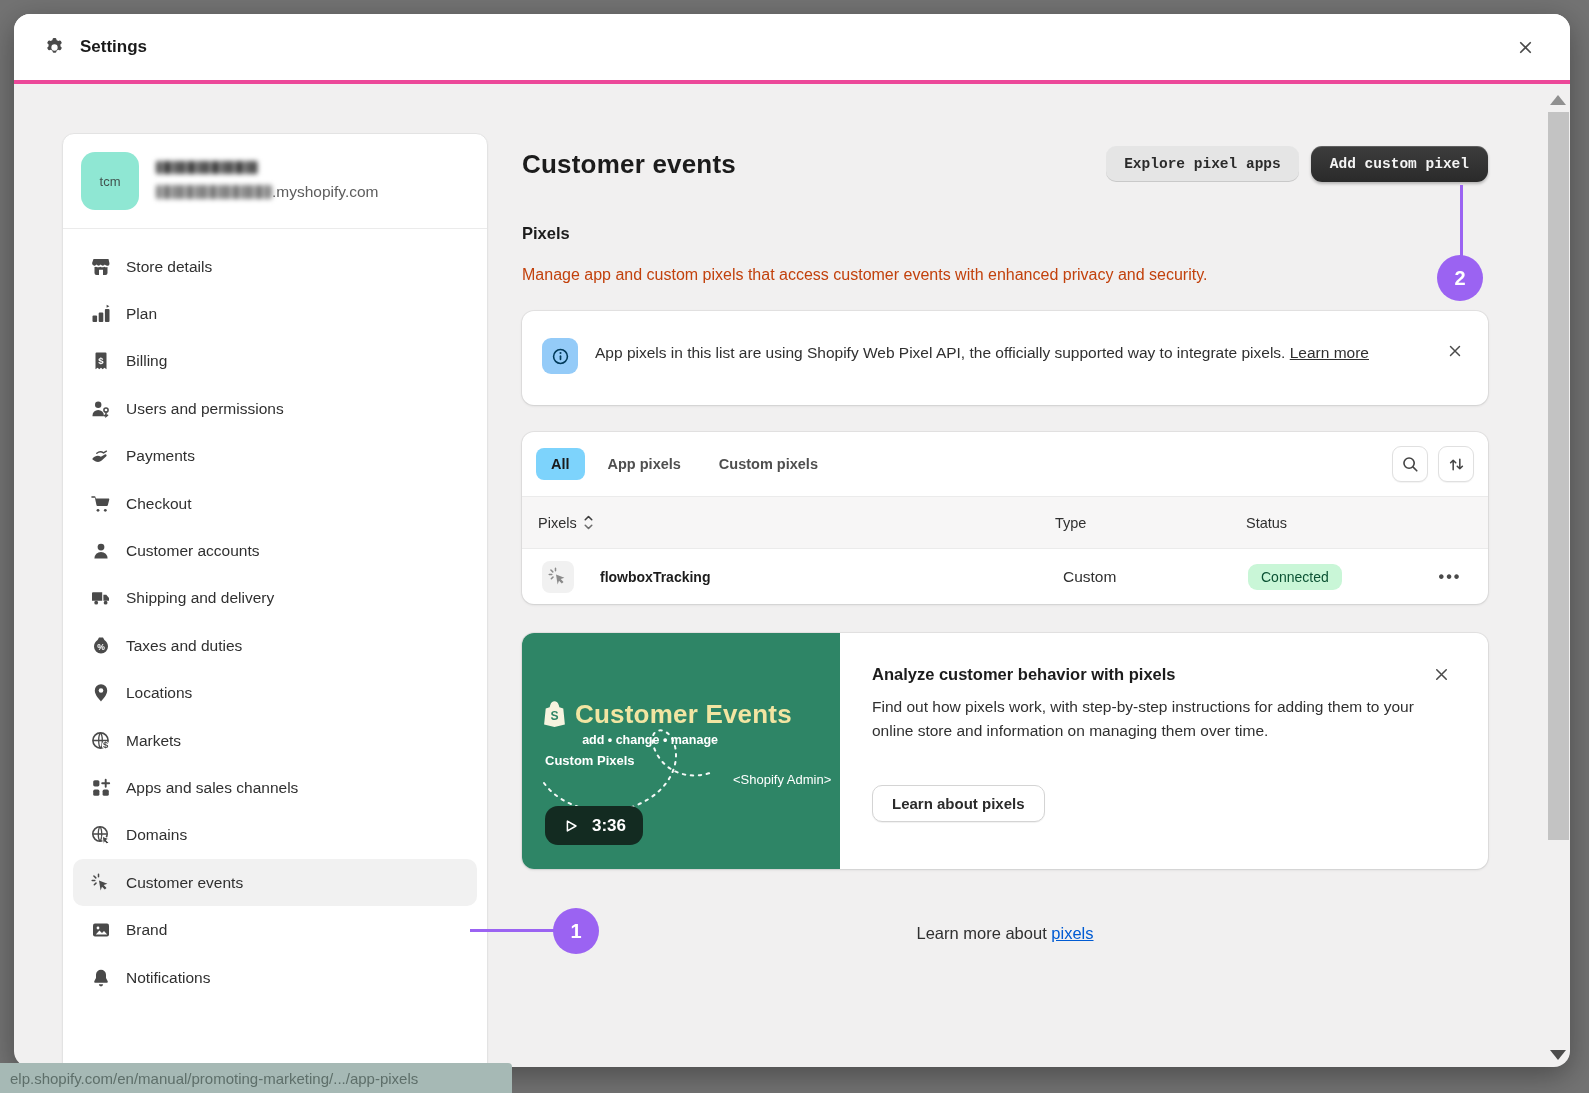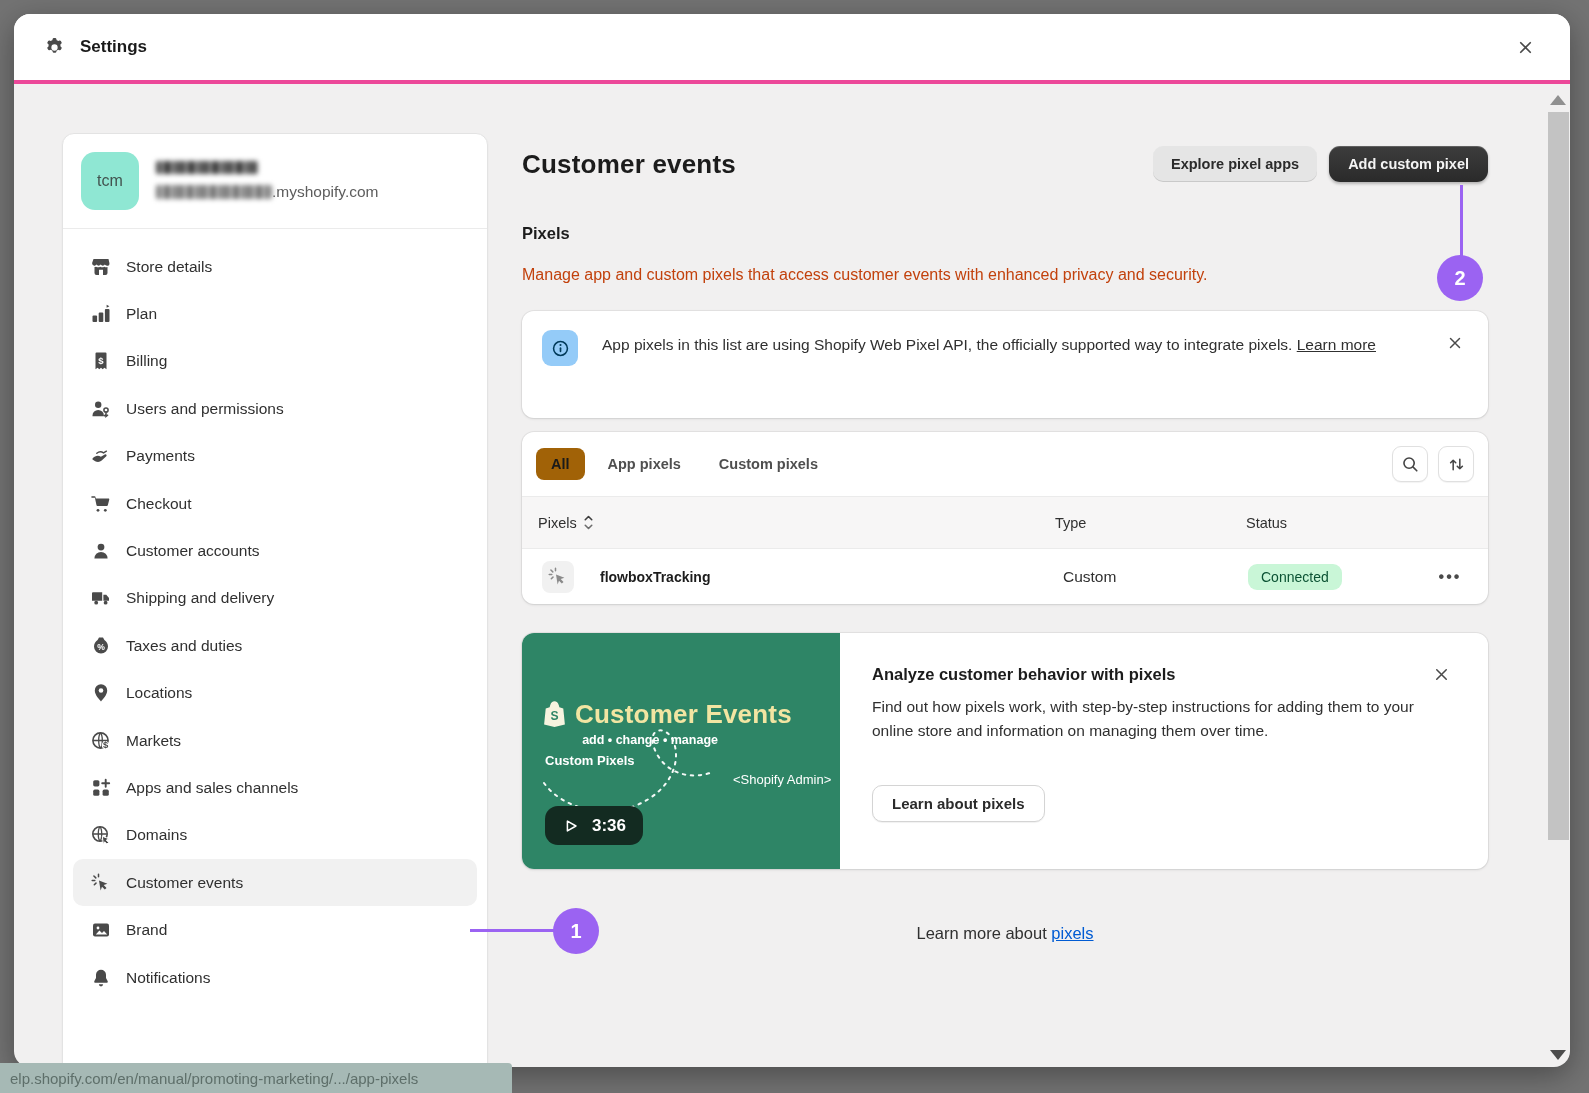--- a/index.html
+++ b/index.html
@@ -27,69 +27,69 @@
   .scrollbar .arrow-down { position:absolute; bottom:7px; left:2px; width:0; height:0;
     border-left:8px solid transparent; border-right:8px solid transparent; border-top:10px solid #4c4c4c; }
 
   
   .sidebar { position:absolute; left:48px; top:49px; width:426px; height:1010px;
     background:#fff; border:1px solid #e3e3e3; border-radius:12px;
     box-shadow:0 1px 2px rgba(0,0,0,.06); }
   .store-card { height:95px; border-bottom:1px solid #ebebeb; display:flex; align-items:center;
     padding:0 18px; gap:17px; }
   .avatar { width:58px; height:58px; border-radius:14px; background:#8fe7d3; color:#42534f;
-    display:flex; align-items:center; justify-content:center; font-size:16px; }
+    display:flex; align-items:center; justify-content:center; font-size:13px; }
   .store-meta { display:flex; flex-direction:column; gap:9px; }
   .redact { display:inline-block; border-radius:2px; filter:blur(2.4px);
     background:repeating-linear-gradient(90deg,#4c4c4c 0 5px,#9b9b9b 5px 8px,#3d3d3d 8px 15px,#b3b3b3 15px 17px,#606060 17px 24px); }
   .redact.name { width:102px; height:13px; }
   .redact.domain { width:116px; height:14px; vertical-align:-2px;
     background:repeating-linear-gradient(90deg,#7d7d7d 0 5px,#c4c4c4 5px 8px,#6f6f6f 8px 14px,#d0d0d0 14px 16px,#8b8b8b 16px 23px); }
   .store-domain { font-size:15.5px; color:#5d5d5d; }
   .nav { list-style:none; padding-top:14px; }
   .nav li { height:47.4px; margin:0 10px; padding:0 18px; border-radius:10px;
     display:flex; align-items:center; gap:15px; font-size:15.5px; color:#303030; cursor:pointer; }
   .nav li.active { background:#f1f1f1; }
   .nav .ico { width:20px; height:20px; color:#4a4a4a; flex:0 0 20px; display:flex; }
   .nav .ico svg { width:20px; height:20px; }
 
   
   .main { position:absolute; left:508px; top:0; width:966px; height:100%; }
   .page-head { position:absolute; left:0; top:58px; width:966px; height:44px;
     display:flex; align-items:center; justify-content:space-between; }
   .page-title { font-size:26px; font-weight:700; color:#1c1c1c; letter-spacing:.2px; }
-  .head-actions { display:flex; gap:12px; }
+  .head-actions { display:flex; gap:12px;font-family:Liberation Mono, monospace; }
   .btn { border:none; cursor:pointer; border-radius:10px; font-size:14.5px; font-weight:700;
     font-family:inherit; }
   .btn-secondary { background:#e5e5e5; color:#2b2b2b; padding:9px 18px;
     box-shadow:inset 0 -1px 0 rgba(0,0,0,.12); }
   .btn-dark { background:linear-gradient(180deg,#3d3d3d,#2a2a2a); color:#f4f4f4; padding:10px 19px;
     box-shadow:inset 0 1px 0 rgba(255,255,255,.18), 0 2px 3px rgba(0,0,0,.25); border-radius:11px; }
   .section-heading { position:absolute; left:0; top:140px; font-size:16.5px; font-weight:700; color:#1c1c1c; }
   .section-desc { position:absolute; left:0; top:182px; font-size:16px; color:#c2410c; }
 
   .card { position:absolute; left:0; width:966px; background:#fff; border-radius:12px;
     box-shadow:0 0 0 1px rgba(0,0,0,.05), 0 1px 3px rgba(0,0,0,.1); }
 
   
-  .banner { top:227px; height:107px; display:flex; align-items:flex-start; padding:19px 20px; gap:24px; }
+  .banner { top:227px; height:94px; display:flex; align-items:flex-start; padding:27px 20px; gap:17px; }
   .banner-icon { width:36px; height:36px; border-radius:9px; background:#94cbf8; flex:0 0 36px;
     display:flex; align-items:center; justify-content:center; color:#003a5a; }
   .banner-text { font-size:15.5px; line-height:30px; color:#303030; max-width:810px; }
   .banner-text a { color:#303030; }
   .banner-close { margin-left:auto; background:none; border:none; color:#4a4a4a; cursor:pointer;
     width:22px; height:22px; margin-top:2px; }
 
   
   .pixels-card { top:348px; height:172px; overflow:hidden; }
   .tabs-row { height:65px; display:flex; align-items:center; padding:0 14px; gap:8px;
     border-bottom:1px solid #ebebeb; }
   .tab { border:none; background:transparent; font-family:inherit; font-size:14.5px; font-weight:700;
     color:#4f4f4f; padding:8px 15px; border-radius:8px; cursor:pointer; }
-  .tab.active { background:#a16207; color:#1a1a1a; }
+  .tab.active { background:#7dd3fc; color:#1a1a1a; }
   .tab-tools { margin-left:auto; display:flex; gap:10px; }
   .tool-btn { width:36px; height:36px; border:1px solid #e0e0e0; border-radius:9px; background:#fff;
     color:#444; display:flex; align-items:center; justify-content:center; cursor:pointer;
     box-shadow:0 1px 1px rgba(0,0,0,.05); }
   .thead { height:52px; background:#f7f6f6; border-bottom:1px solid #ebebeb;
     display:flex; align-items:center; font-size:14.5px; color:#303030; position:relative; }
   .th-pixels { position:absolute; left:16px; display:flex; align-items:center; gap:5px; }
   .th-type { position:absolute; left:533px; }
   .th-status { position:absolute; left:724px; }
   .trow { height:55px; position:relative; display:flex; align-items:center; }

